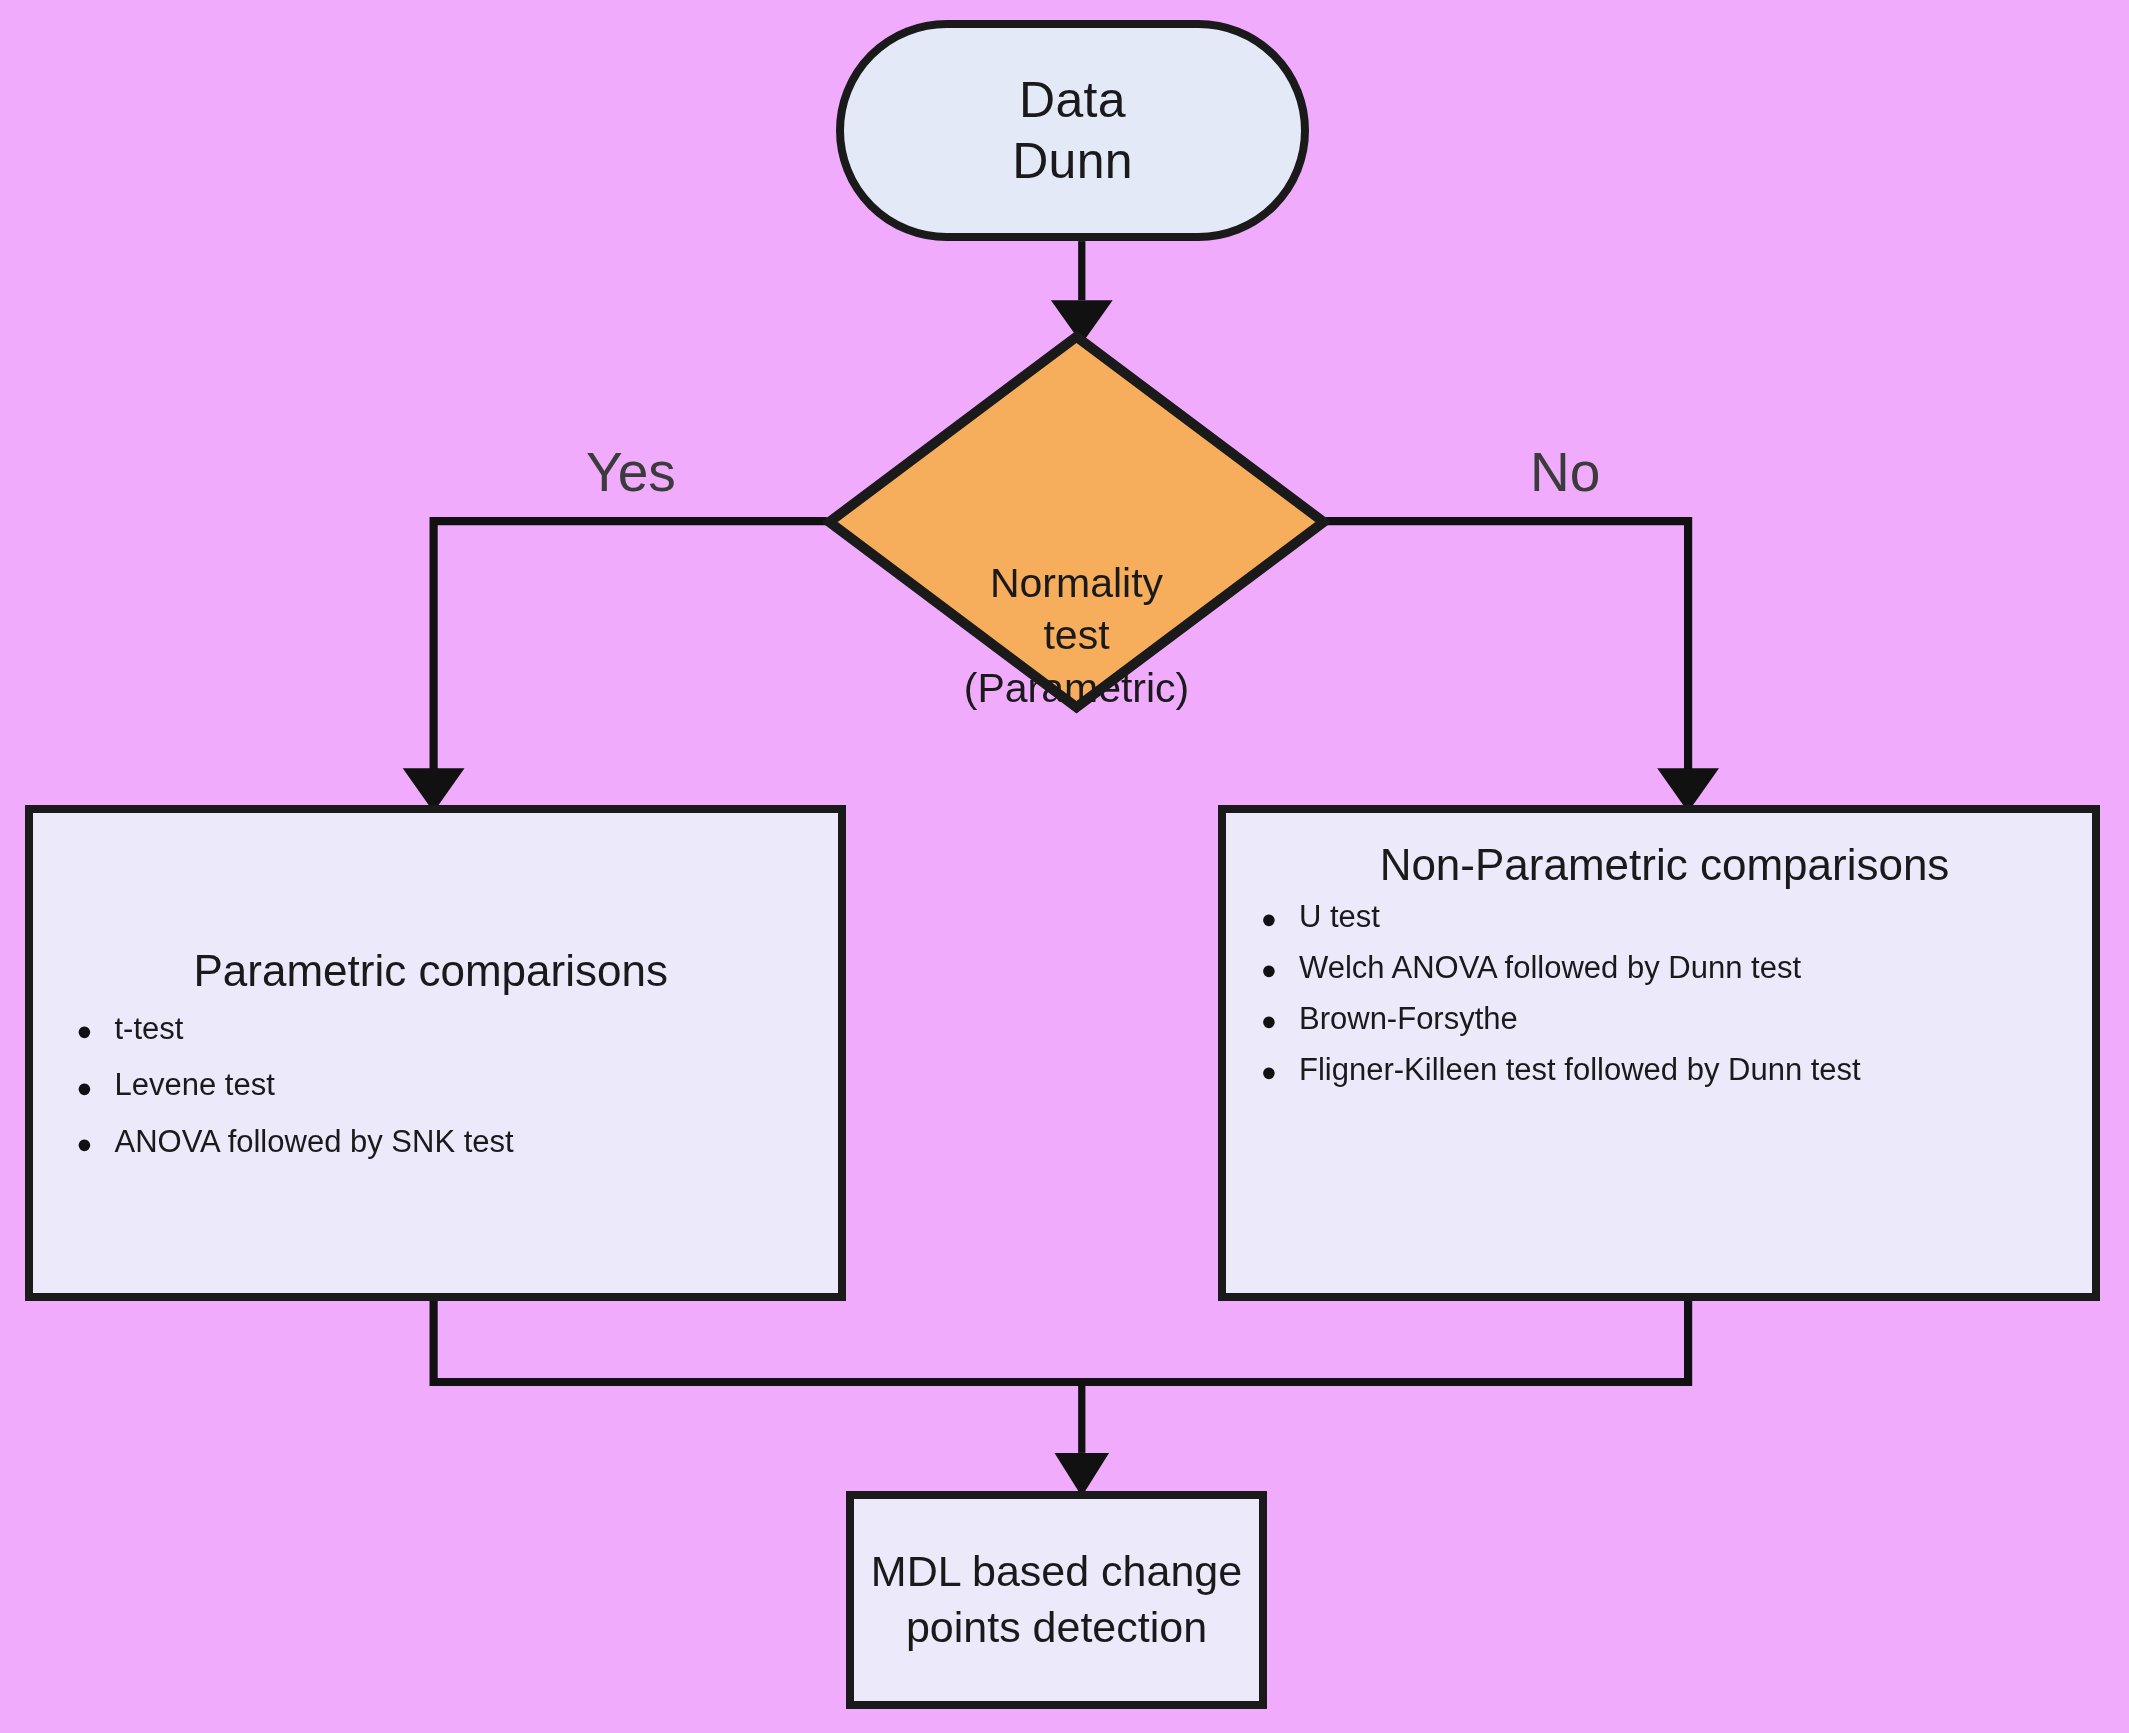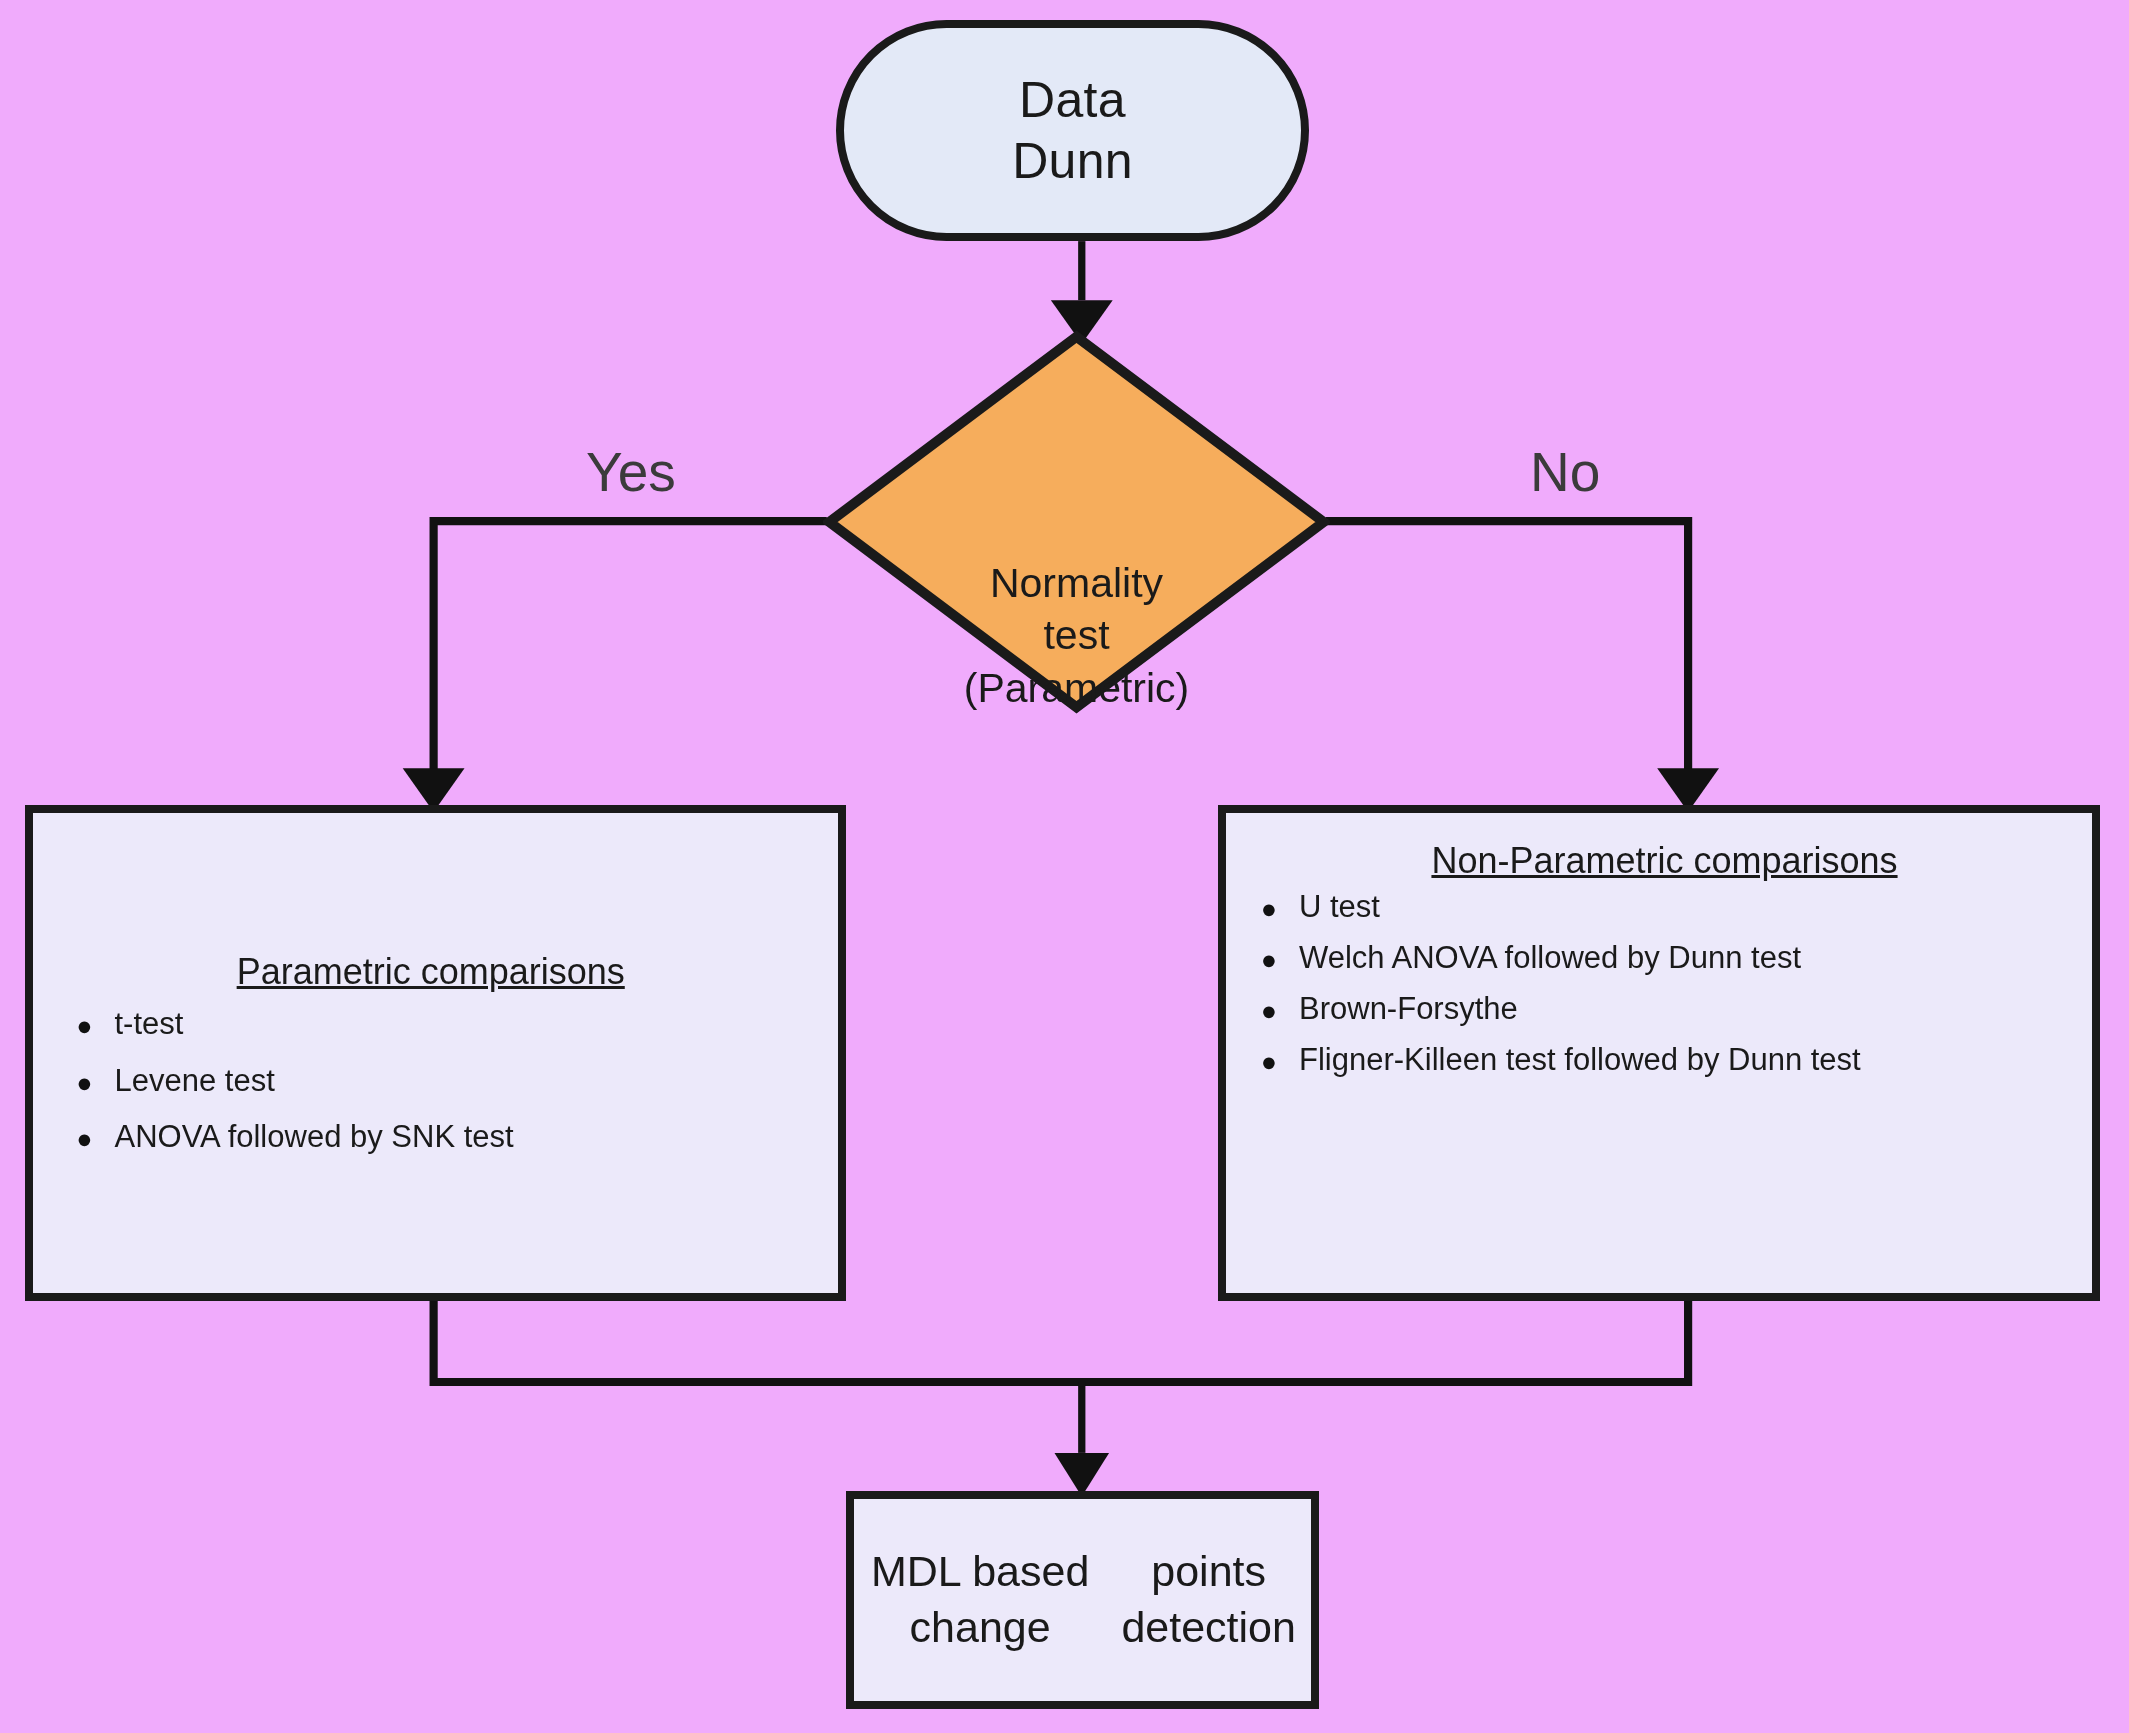--- a/index.html
+++ b/index.html
@@ -99,39 +99,38 @@
   #node-nonparametric {
     left: 1218px;
     top: 805px;
     width: 882px;
     height: 496px;
     padding: 25.5px 22px 0 33px;
   }
   #node-mdl {
     left: 846px;
     top: 1491px;
-    width: 473px;
+    width: 421px;
     height: 218px;
     display: flex;
-    flex-direction: row;
+    flex-direction: column;
     align-items: center;
     justify-content: center;
     text-align: center;
   }
   #node-mdl .line {
     font-size: 43px;
     line-height: 1.3;
   }
 
   .box-title {
-    font-size: 36px;
+    font-size: 44px;
     line-height: 1.2;
     margin-bottom: 12.7px;
     color: #1a1a1a;
-    text-decoration: underline;
   }
   #node-parametric .box-title {
     text-align: center;
     padding-right: 27px;
   }
   #node-nonparametric .box-title {
     text-align: center;
     padding-left: 9px;
     padding-right: 9px;
     margin-bottom: 7.3px;

